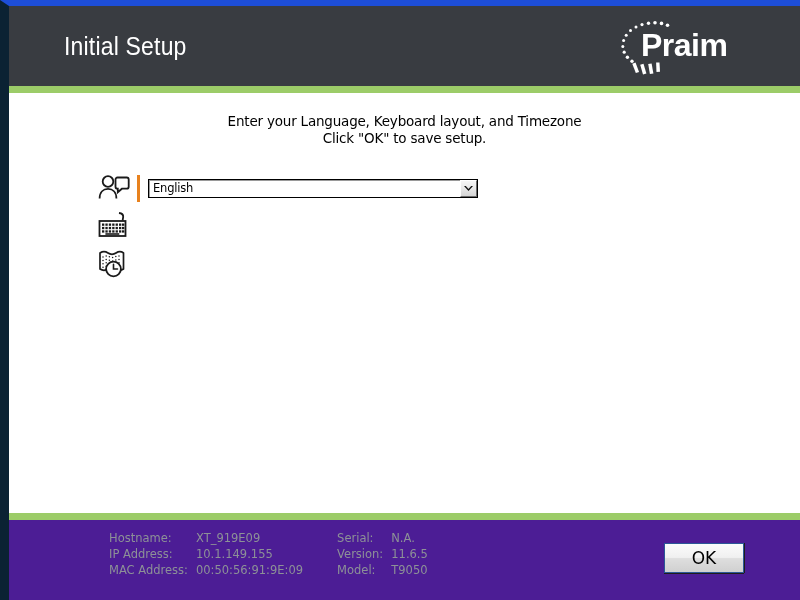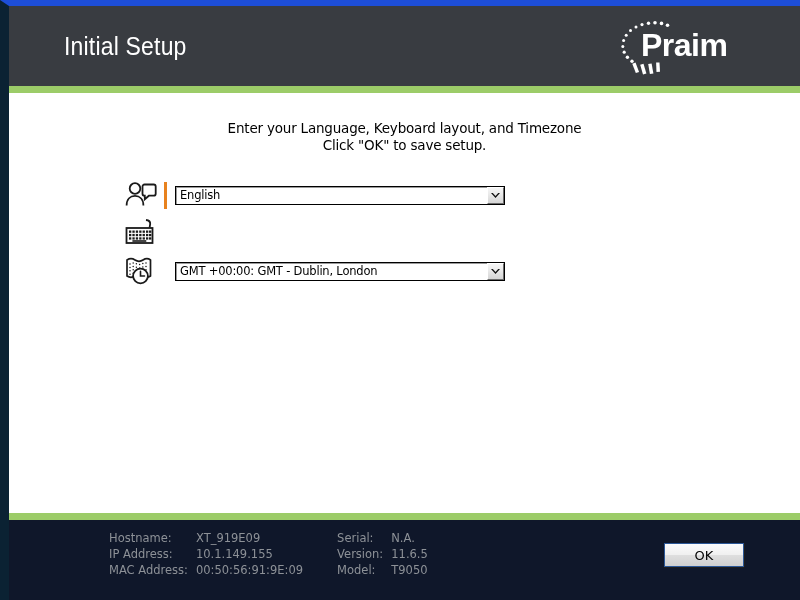--- a/index.html
+++ b/index.html
@@ -71,36 +71,36 @@
     position: absolute;
     left: 0;
     right: 0;
     top: 87px;
     bottom: 87px;
     background: #ffffff;
   }
 
   .instructions {
     text-align: center;
-    padding-top: 27px;
+    padding-top: 20px;
     color: #000000;
     font-size: 13.5px;
     line-height: 17px;
     font-family: "DejaVu Sans", sans-serif;
     letter-spacing: -0.2px;
   }
 
   .form-rows {
     margin-top: 22px;
   }
   .form-row {
     display: flex;
     align-items: center;
     height: 38px;
-    padding-left: 115px;
+    padding-left: 88px;
   }
   .row-icon {
     width: 40px;
     height: 36px;
     flex: 0 0 40px;
     display: flex;
     align-items: center;
     justify-content: flex-start;
   }
   .row-icon svg { display: block; }
@@ -155,21 +155,21 @@
     bottom: 80px;
     height: 7px;
     background: #9ccc68;
   }
   .footer {
     position: absolute;
     left: 0;
     right: 0;
     bottom: 0;
     height: 80px;
-    background: #0f172a;
+    background: #4c1d95;
   }
   .footer-info {
     position: absolute;
     left: 100px;
     top: 10px;
     display: flex;
     color: #8d9197;
     font-size: 11.5px;
     font-family: "DejaVu Sans", sans-serif;
     line-height: 16px;
@@ -178,26 +178,26 @@
   .info-col + .info-col { margin-left: 34px; align-items: flex-end; }
   .info-labels { text-align: left; }
   .info-values { text-align: left; margin-left: 8px; }
   .info-cell { white-space: nowrap; height: 16px; }
 
   .ok-button {
     position: absolute;
     right: 56px;
     top: 23px;
     width: 80px;
-    height: 24px;
+    height: 30px;
     box-sizing: border-box;
     border: 1px solid #2b5797;
     background: linear-gradient(180deg,#fbfbfb 0%,#f0f0f0 48%,#dedede 52%,#d0d0d0 100%);
     color: #000000;
-    font-size: 13px;
+    font-size: 17px;
     font-family: "DejaVu Sans", sans-serif;
     display: flex;
     align-items: center;
     justify-content: center;
     cursor: pointer;
     box-shadow: 0 1px 0 0 #1d1d1d, 1px 0 0 0 #1d1d1d;
   }
 </style>
 </head>
 <body>
@@ -327,28 +327,20 @@
                 <circle cx="22" cy="15.8" r="0.75"></circle>
               <circle cx="6" cy="20.2" r="0.75"></circle>
                 <circle cx="9.2" cy="19.2" r="0.75"></circle>
               <circle cx="22" cy="19.2" r="0.75"></circle>
             </g>
             <circle cx="16.5" cy="22" r="7.4" fill="#ffffff" stroke="#1a1a1a" stroke-width="1.8"></circle>
             <path d="M16.5 17.4 v4.6 h4" fill="none" stroke="#1a1a1a" stroke-width="1.6" stroke-linecap="round"></path>
           </svg>
         </span>
         <span style="display:inline-block;width:3px;height:27px;background:transparent;margin-right:6px;"></span>
-        <div class="combo">
-          <span class="combo-value">GMT +00:00: GMT - Dublin, London</span>
-          <span class="combo-btn">
-            <svg width="11" height="9" viewBox="0 0 11 9">
-                <path d="M1 2 L5.5 7 L10 2 L8.2 2 L5.5 4.9 L2.8 2 Z" fill="#111111"></path>
-              </svg>
-          </span>
-        </div>
       </div>
 
     </div>
   </div>
 
   <div class="green-bar-bottom"></div>
 
   <div class="footer">
     <div class="footer-info">
 

